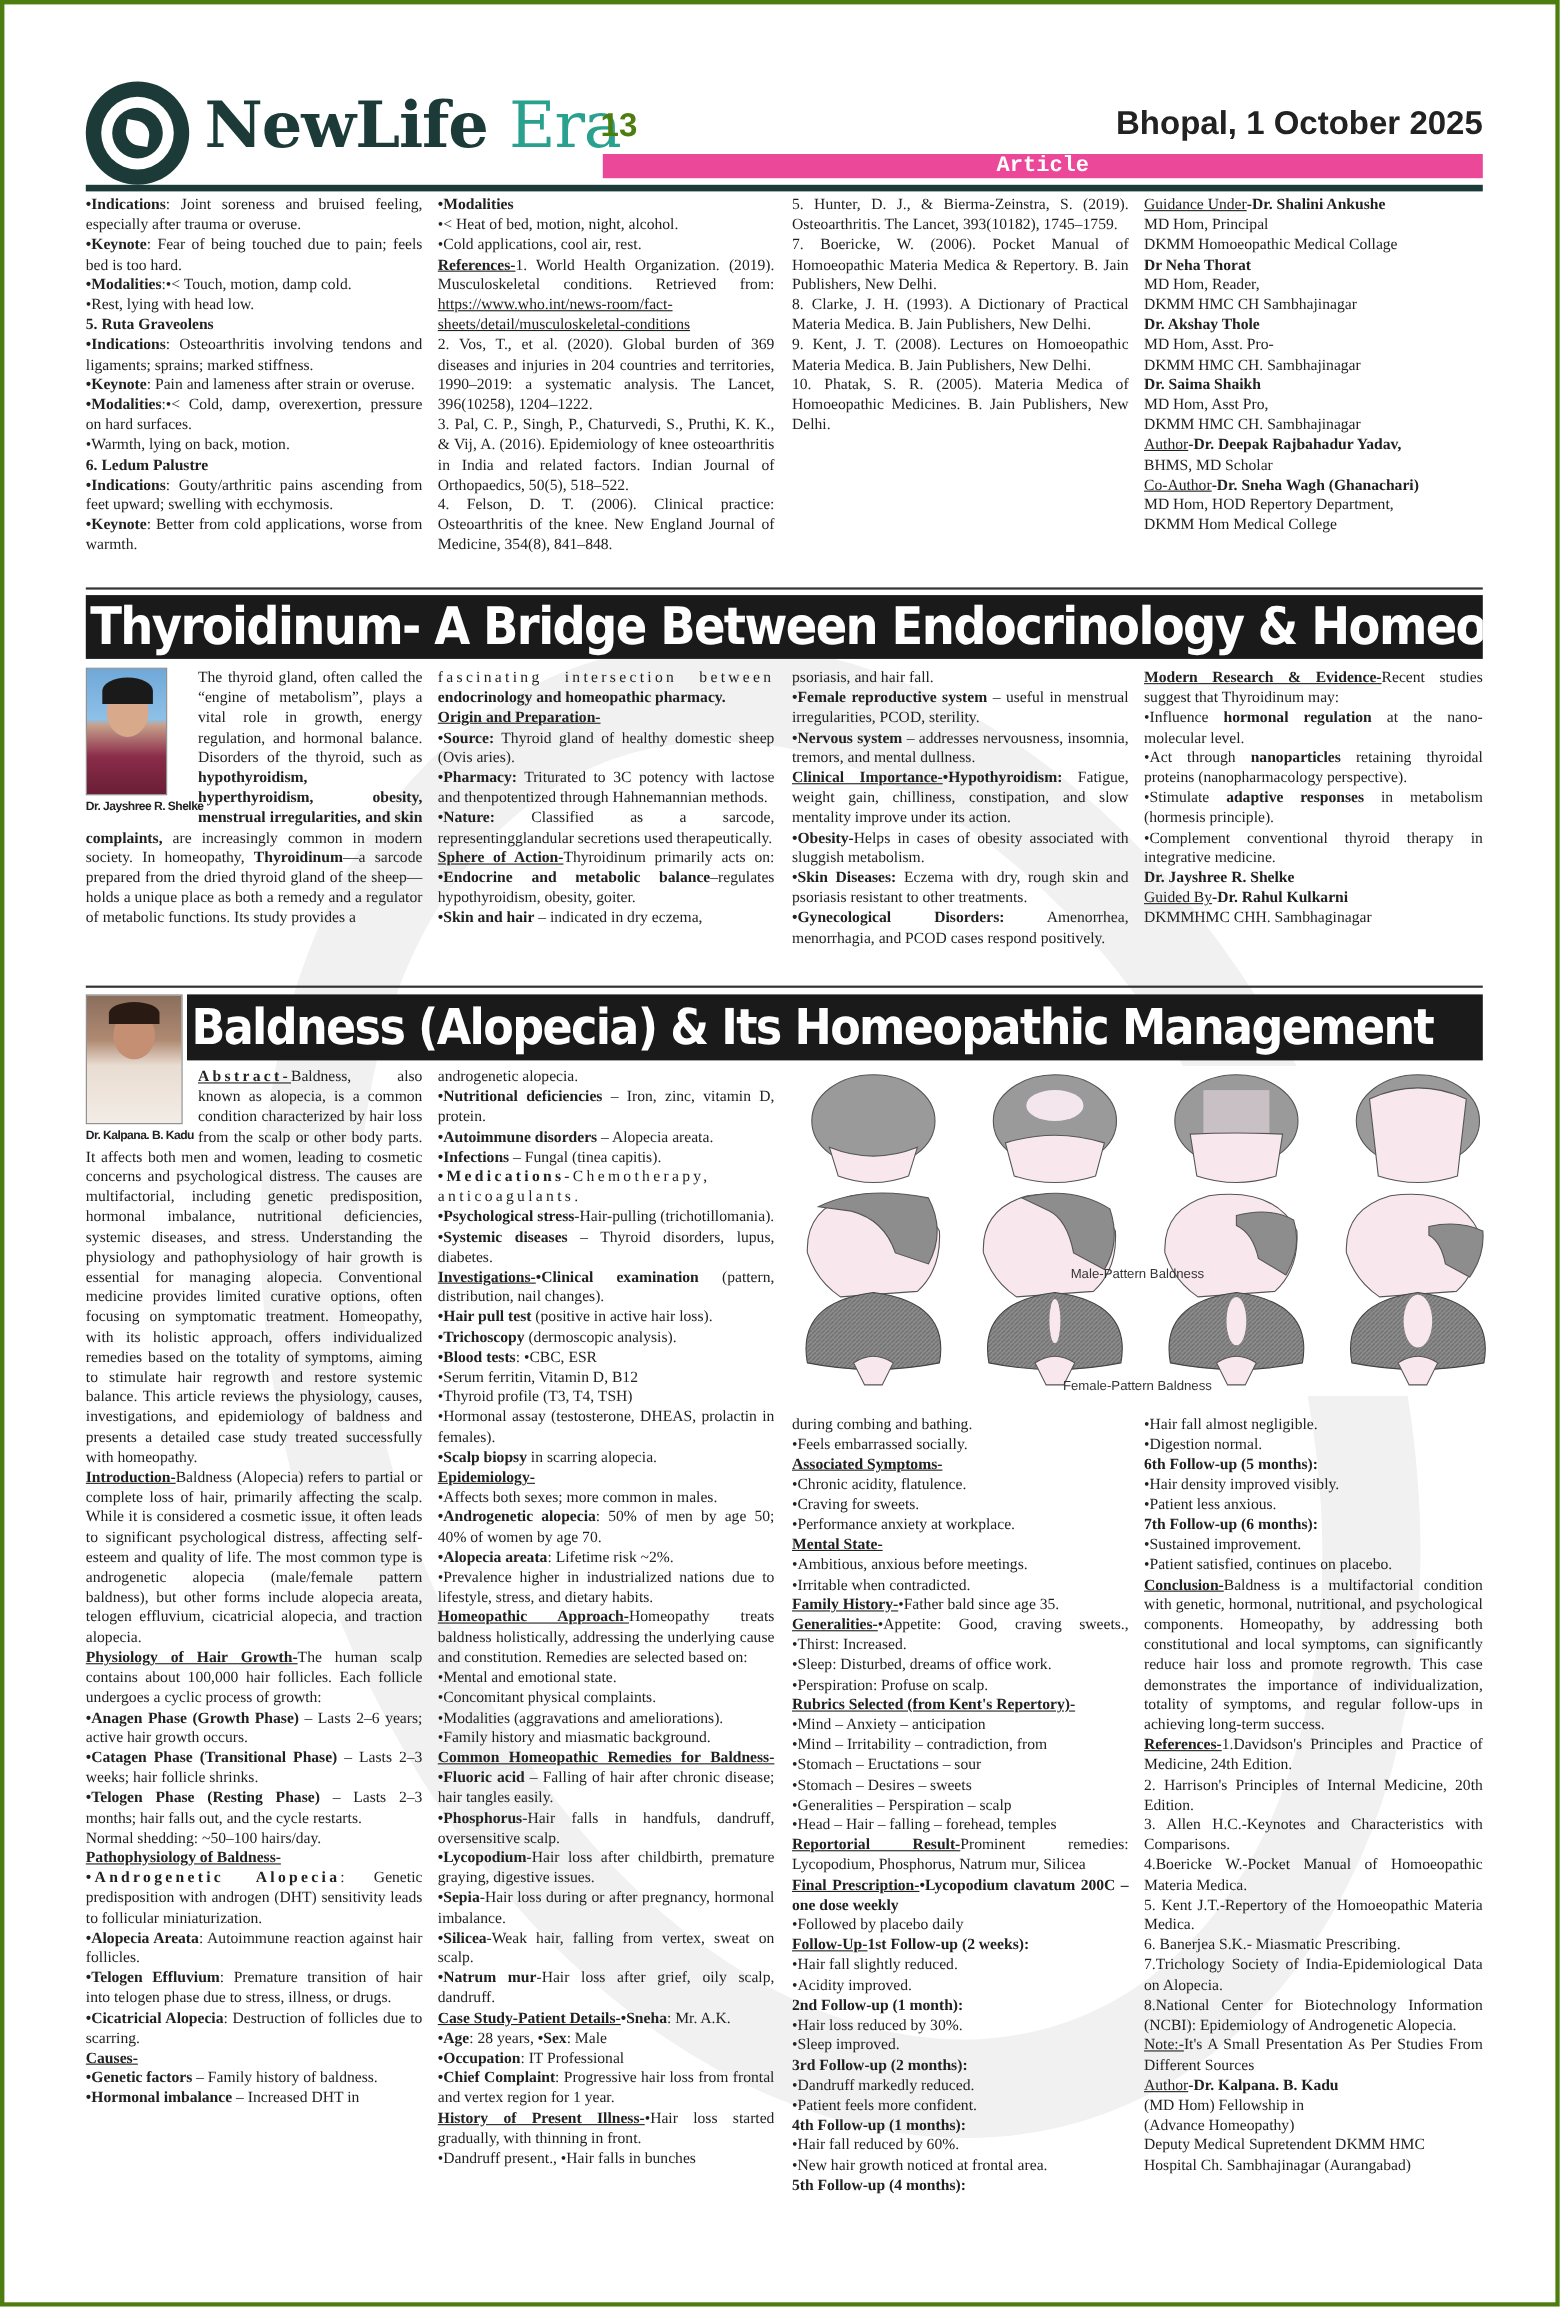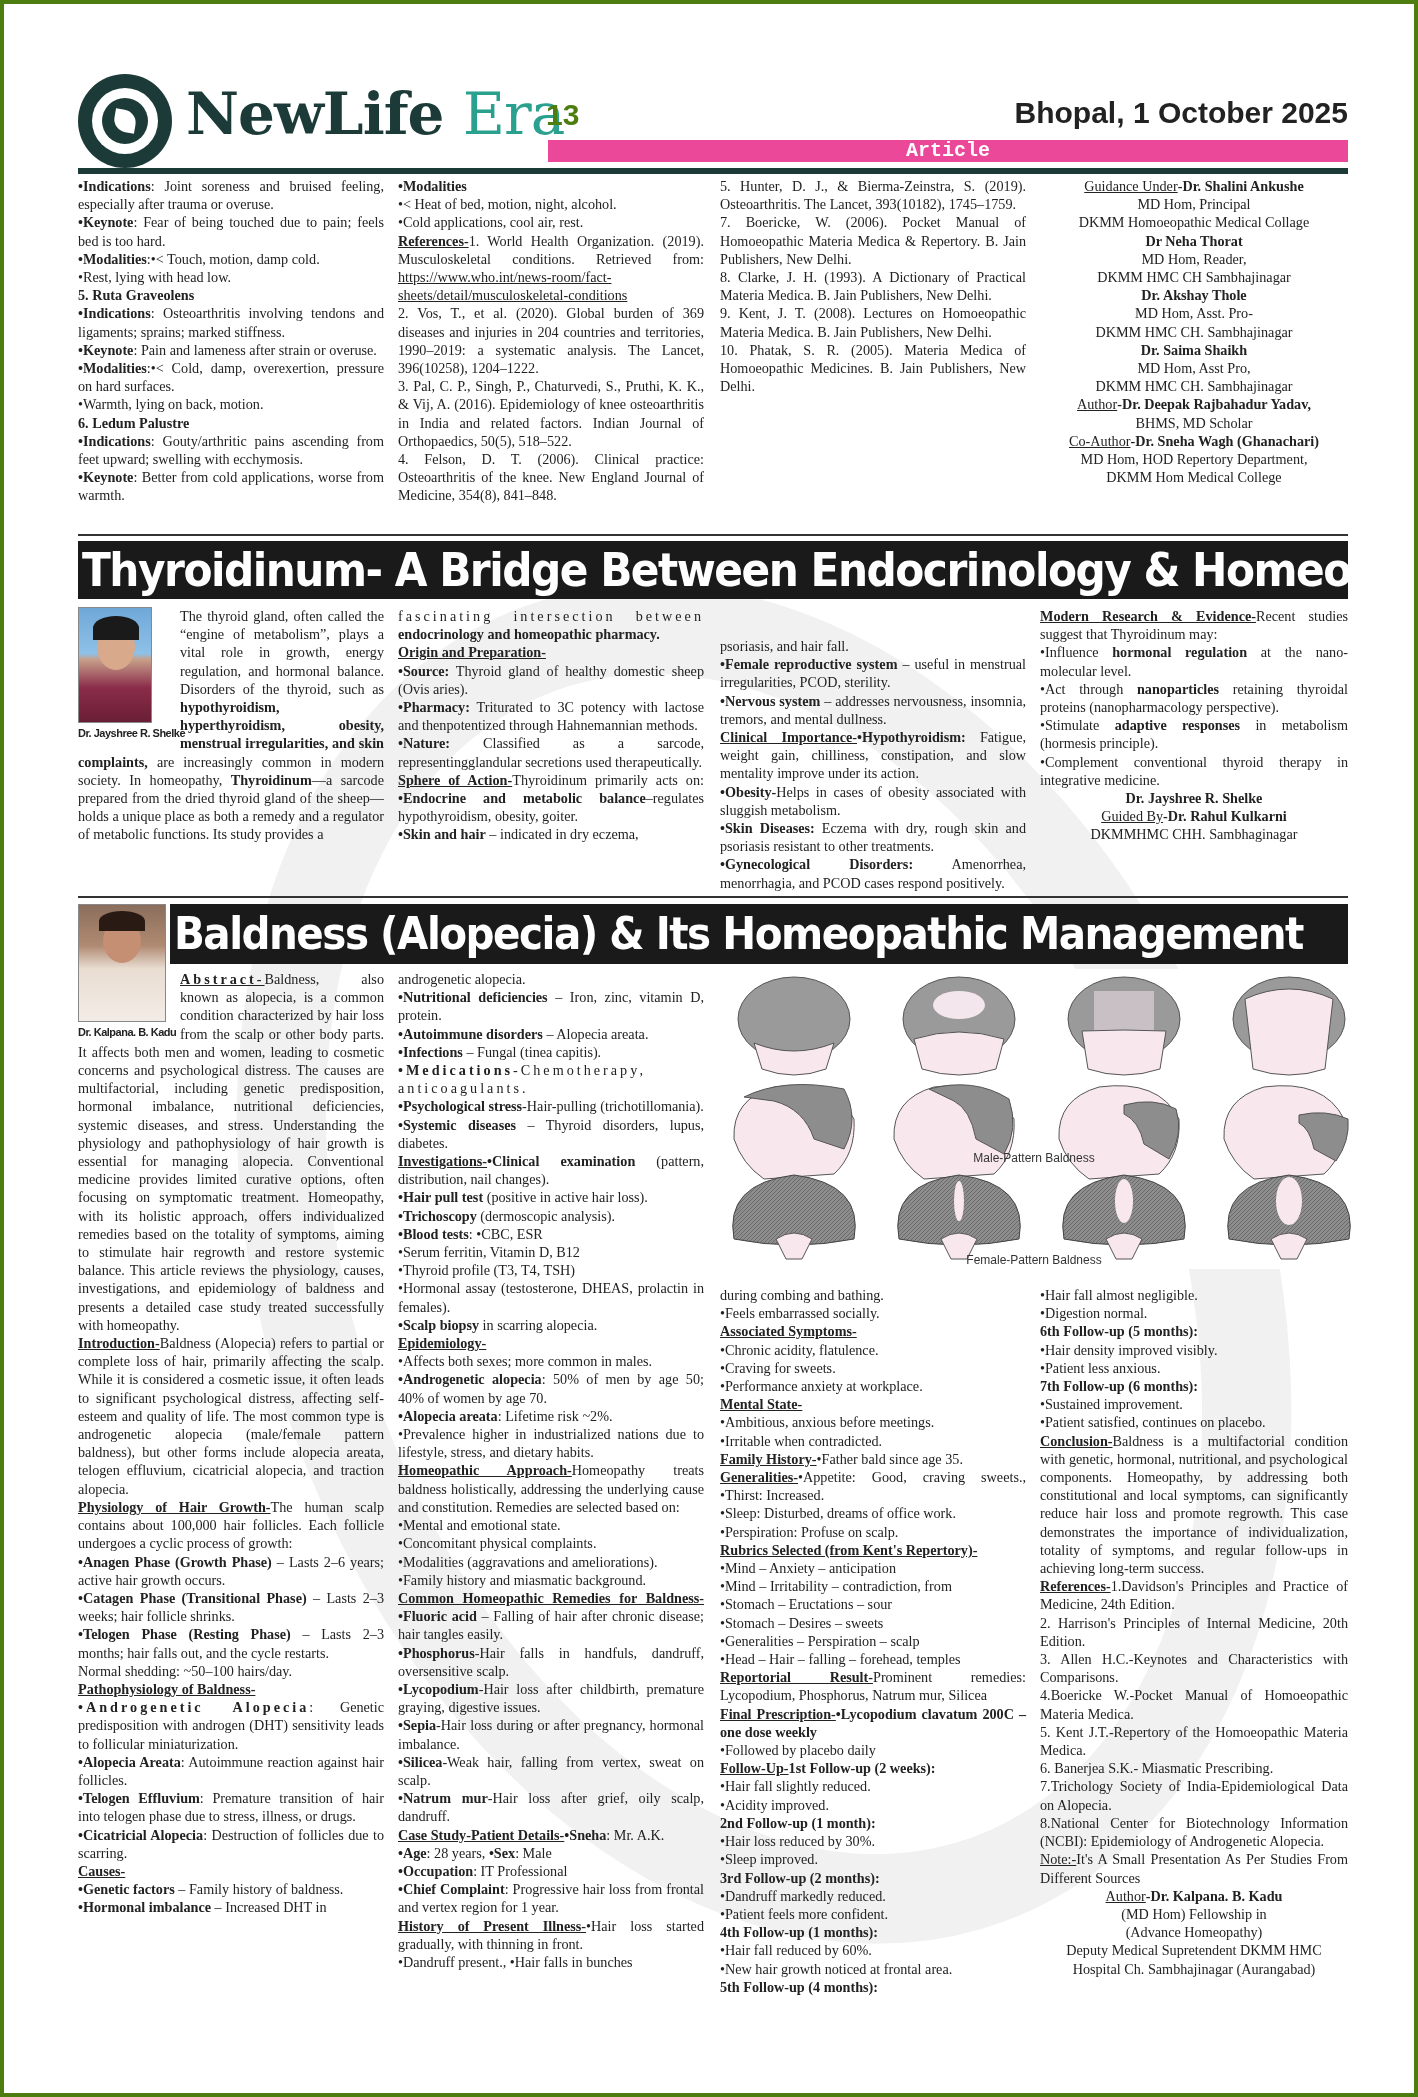--- a/index.html
+++ b/index.html
@@ -16,21 +16,21 @@
 .brand .era{color:#2aa08e;font-weight:normal}
 .pagenum{position:absolute;left:468px;top:26px;font-family:"Liberation Sans",sans-serif;font-weight:bold;font-size:30px;color:#4d7c0f}
 .dateline{position:absolute;right:0;top:24px;font-family:"Liberation Sans",sans-serif;font-weight:bold;font-size:30px;color:#222}
 .sectionbar{position:absolute;left:470px;top:68px;width:800px;height:22px;background:#ec4899;color:#fff;font-family:Liberation Mono, monospace;font-weight:bold;font-size:20px;text-align:center;line-height:22px}
 .rule{position:absolute;left:74px;width:1270px;background:#1c3b38;z-index:2}
 .col{position:absolute;font-size:14.2px;line-height:18.2px;text-align:justify;z-index:2}
 .col p{margin:0}
 .b{font-weight:bold}
 .u{text-decoration:underline}
 .i{}
-.r{text-align:center}
+.r{text-align:left}
 .headline{position:absolute;left:74px;width:1270px;background:#1a1a1a;color:#fff;font-family:"DejaVu Sans Condensed","DejaVu Sans",sans-serif;font-weight:bold;white-space:nowrap;overflow:hidden;z-index:2;letter-spacing:-1.5px}
 .photo{position:absolute;border:1px solid #888;z-index:2;overflow:hidden}
 .photo-cap{position:absolute;font-family:"Liberation Sans",sans-serif;font-size:11px;font-weight:bold;z-index:2;letter-spacing:-0.5px}
 .figure{position:absolute;left:710px;top:965px;width:640px;height:300px;background:#fff;z-index:2}
 .fig-caption{position:absolute;font-family:"Liberation Sans",sans-serif;font-size:12px;font-weight:normal;color:#333;text-align:center;width:100%}
 .sp{letter-spacing:3px}
 </style>
 </head>
 <body>
 
@@ -123,21 +123,21 @@
   <div class="col" style="left:394px;top:603px;width:306px">
     <p><span class="sp">fascinating intersection between </span><span class="b">endocrinology and homeopathic pharmacy.</span></p>
     <p class="b u">Origin and Preparation-</p>
     <p><span class="b">•Source:</span><span> Thyroid gland of healthy domestic sheep </span><span class="i">(Ovis aries)</span>.</p>
     <p><span class="b">•Pharmacy:</span><span> Triturated to 3C potency with lactose and thenpotentized through Hahnemannian methods.</span></p>
     <p><span class="b">•Nature:</span><span> Classified as a </span><span class="i">sarcode</span><span>, representingglandular secretions used therapeutically.</span></p>
     <p><span class="b u">Sphere of Action-</span><span>Thyroidinum primarily acts on: </span><span class="b">•Endocrine and metabolic balance</span><span>–regulates hypothyroidism, obesity, goiter.</span></p>
     <p><span class="b">•Skin and hair</span><span> – indicated in dry eczema,</span></p>
   </div>
 
-  <div class="col" style="left:716px;top:633px;width:306px">
+  <div class="col" style="left:716px;top:603px;width:306px">
     <p>psoriasis, and hair fall.</p>
     <p><span class="b">•Female reproductive system</span><span> – useful in menstrual irregularities, PCOD, sterility.</span></p>
     <p><span class="b">•Nervous system</span><span> – addresses nervousness, insomnia, tremors, and mental dullness.</span></p>
     <p><span class="b u">Clinical Importance-</span><span class="b">•Hypothyroidism:</span><span> Fatigue, weight gain, chilliness, constipation, and slow mentality improve under its action.</span></p>
     <p><span class="b">•Obesity-</span><span>Helps in cases of obesity associated with sluggish metabolism.</span></p>
     <p><span class="b">•Skin Diseases:</span><span> Eczema with dry, rough skin and psoriasis resistant to other treatments.</span></p>
     <p><span class="b">•Gynecological Disorders:</span><span> Amenorrhea, menorrhagia, and PCOD cases respond positively.</span></p>
   </div>
 
   <div class="col" style="left:1036px;top:603px;width:308px">

